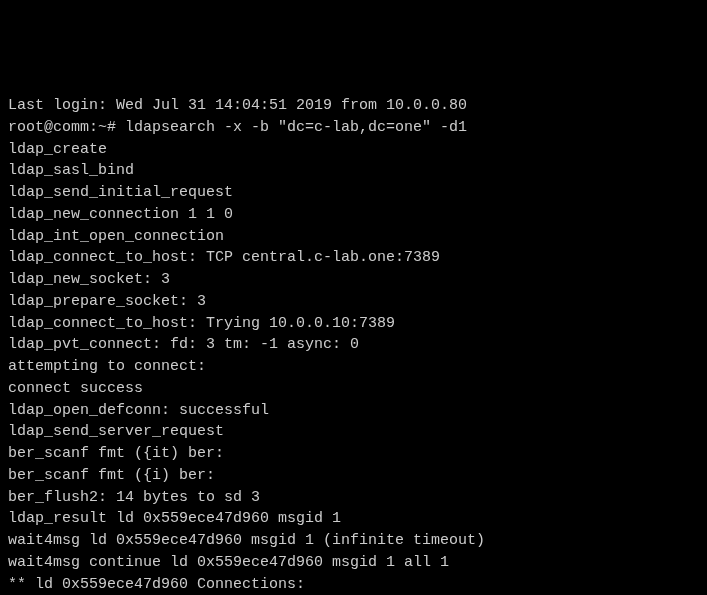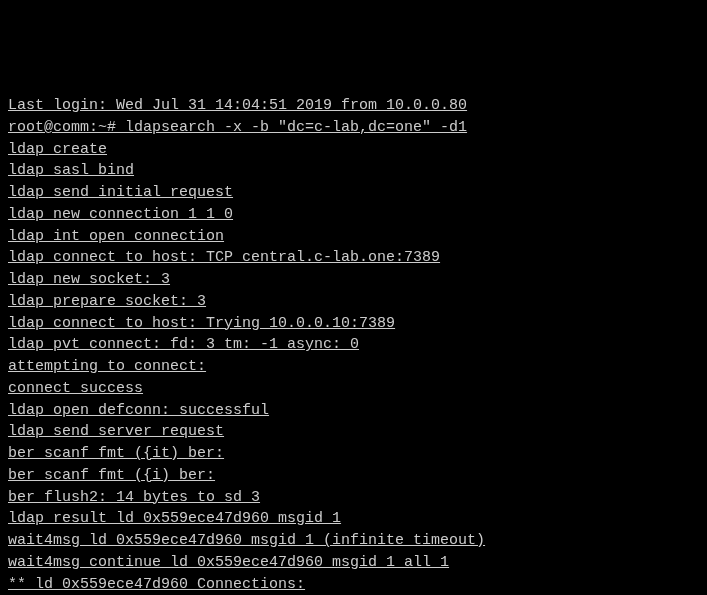--- a/index.html
+++ b/index.html
@@ -18,21 +18,20 @@
       height: 595px;
       overflow: hidden;
       white-space: pre;
     }
     .terminal {
       width: 100%;
       height: 100%;
     }
     .line {
       display: block;
-      text-decoration: underline;
     }
   </style>
 </head>
 <body>
 
 
 
 <div class="terminal"><span class="line">Last login: Wed Jul 31 14:04:51 2019 from 10.0.0.80</span><span class="line">root@comm:~# ldapsearch -x -b "dc=c-lab,dc=one" -d1</span><span class="line">ldap_create</span><span class="line">ldap_sasl_bind</span><span class="line">ldap_send_initial_request</span><span class="line">ldap_new_connection 1 1 0</span><span class="line">ldap_int_open_connection</span><span class="line">ldap_connect_to_host: TCP central.c-lab.one:7389</span><span class="line">ldap_new_socket: 3</span><span class="line">ldap_prepare_socket: 3</span><span class="line">ldap_connect_to_host: Trying 10.0.0.10:7389</span><span class="line">ldap_pvt_connect: fd: 3 tm: -1 async: 0</span><span class="line">attempting to connect:</span><span class="line">connect success</span><span class="line">ldap_open_defconn: successful</span><span class="line">ldap_send_server_request</span><span class="line">ber_scanf fmt ({it) ber:</span><span class="line">ber_scanf fmt ({i) ber:</span><span class="line">ber_flush2: 14 bytes to sd 3</span><span class="line">ldap_result ld 0x559ece47d960 msgid 1</span><span class="line">wait4msg ld 0x559ece47d960 msgid 1 (infinite timeout)</span><span class="line">wait4msg continue ld 0x559ece47d960 msgid 1 all 1</span><span class="line">** ld 0x559ece47d960 Connections:</span></div>
 
 

